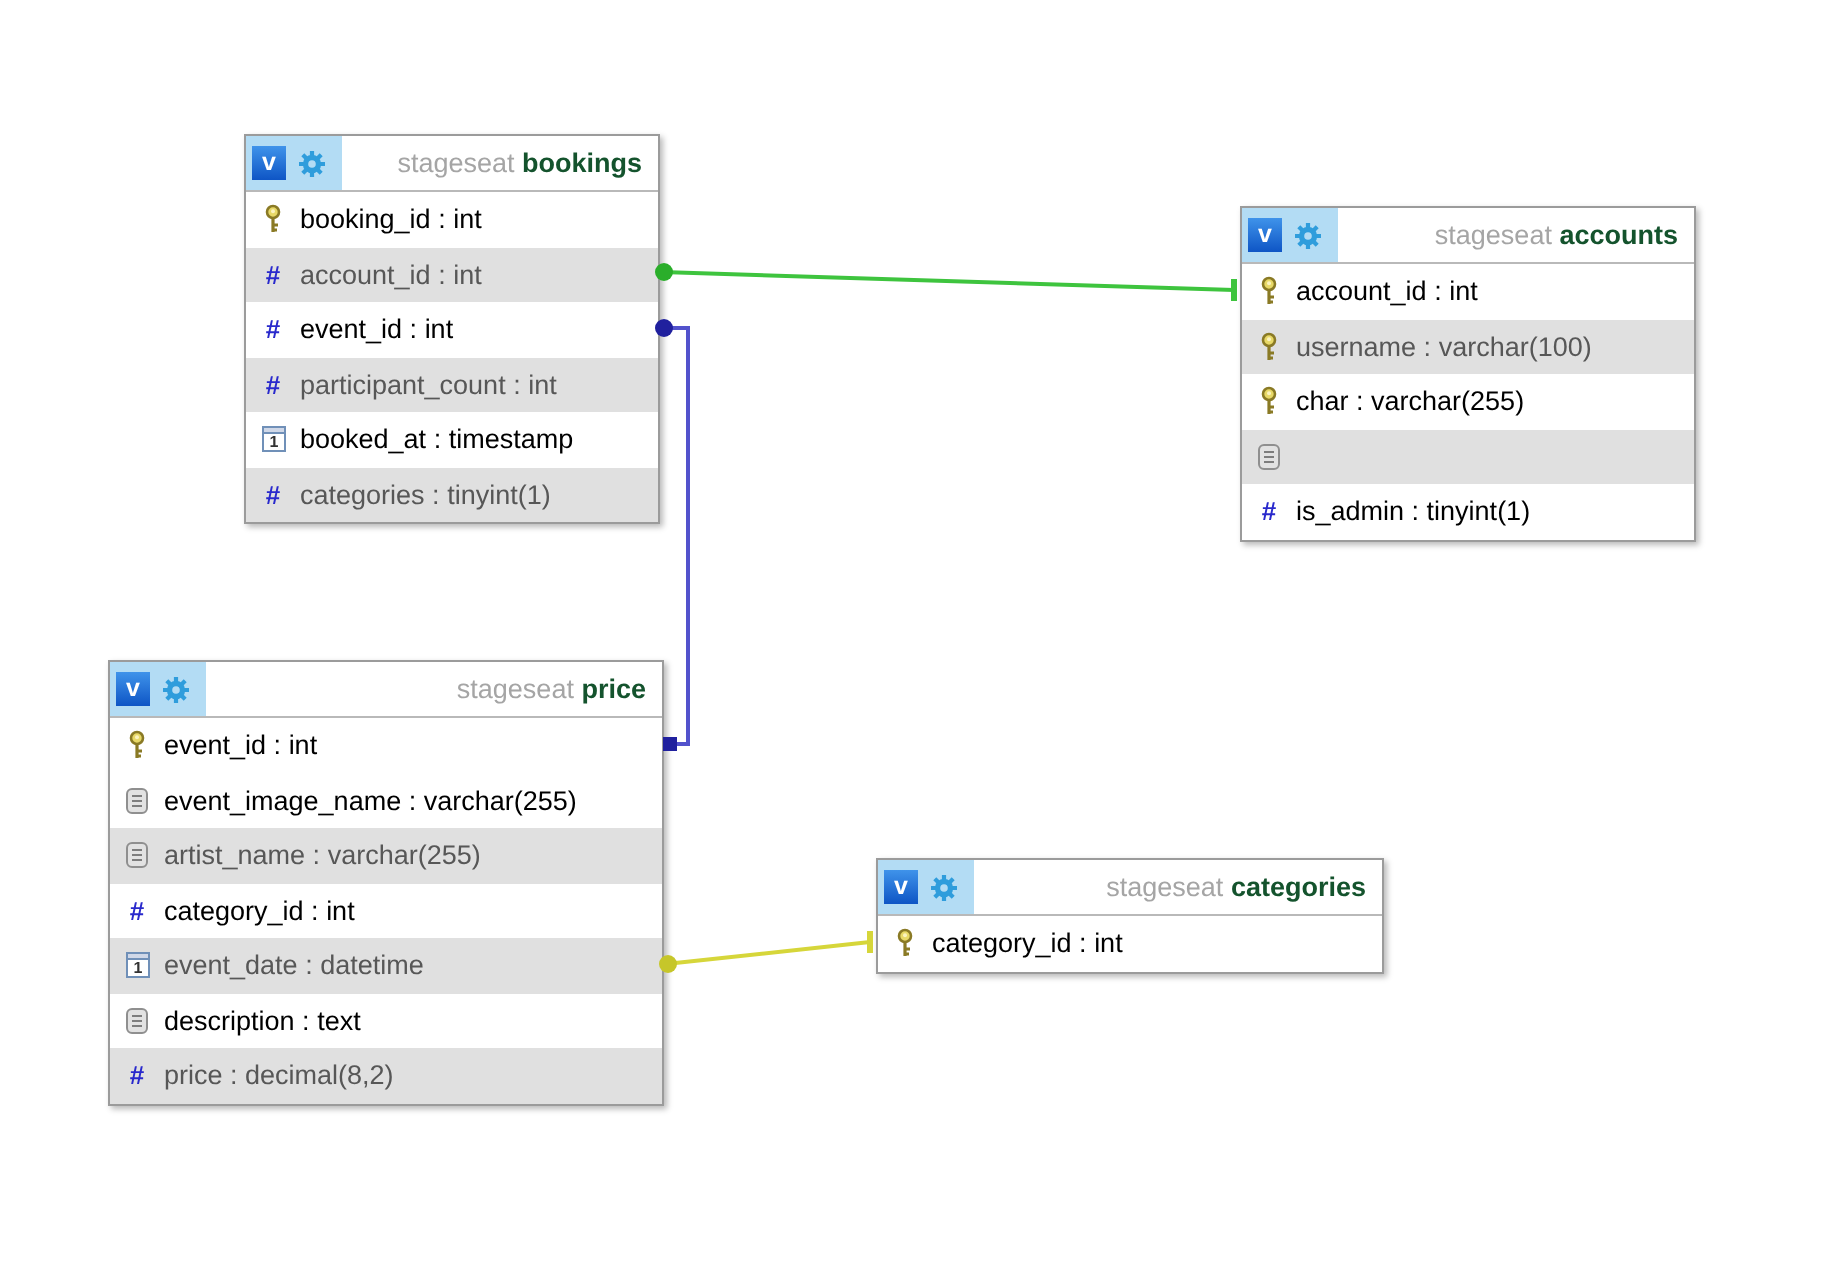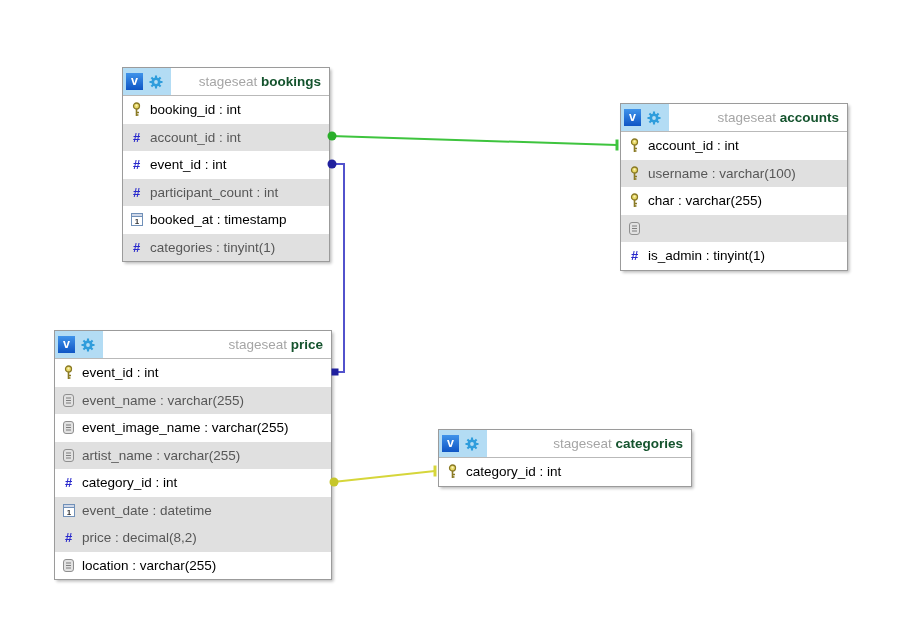--- a/index.html
+++ b/index.html
@@ -216,29 +216,20 @@
       <div class="column-row">
         <span class="col-icon">
           <svg width="11" height="15" viewBox="0 0 11 15">
             <circle cx="5.5" cy="4" r="3" fill="#e8d968" stroke="#8a7a25" stroke-width="1.3"></circle>
             <circle cx="5.5" cy="3.6" r="1" fill="#fbf3c0"></circle>
             <path d="M5.5 7 V14 M5.5 10.5 H8 M5.5 13 H7.5" stroke="#8a7a25" stroke-width="1.6" fill="none"></path>
           </svg>
         </span>
         <span class="col-label"><span>event_id</span><span> : </span><span>int</span></span>
       </div>
-      <div class="column-row alt">
-        <span class="col-icon">
-          <svg width="11" height="13" viewBox="0 0 11 13">
-            <rect x="0.5" y="0.5" width="10" height="12" rx="2.5" fill="#e2e2e2" stroke="#8f8f8f"></rect>
-            <path d="M3 4 H8 M3 6.5 H8 M3 9 H8" stroke="#7d7d7d" stroke-width="1.1"></path>
-          </svg>
-        </span>
-        <span class="col-label"><span>event_name</span><span> : </span><span>varchar(255)</span></span>
-      </div>
       <div class="column-row">
         <span class="col-icon">
           <svg width="11" height="13" viewBox="0 0 11 13">
             <rect x="0.5" y="0.5" width="10" height="12" rx="2.5" fill="#e2e2e2" stroke="#8f8f8f"></rect>
             <path d="M3 4 H8 M3 6.5 H8 M3 9 H8" stroke="#7d7d7d" stroke-width="1.1"></path>
           </svg>
         </span>
         <span class="col-label"><span>event_image_name</span><span> : </span><span>varchar(255)</span></span>
       </div>
       <div class="column-row alt">
@@ -259,34 +250,34 @@
       <div class="column-row alt">
         <span class="col-icon">
           <svg width="12" height="13" viewBox="0 0 12 13">
             <rect x="0.5" y="0.5" width="11" height="12" fill="#fff" stroke="#7090b8"></rect>
             <rect x="0.5" y="0.5" width="11" height="3" fill="#d0d8e8" stroke="#7090b8"></rect>
             <text x="6" y="10.6" font-size="8" font-weight="bold" fill="#333" text-anchor="middle">1</text>
           </svg>
         </span>
         <span class="col-label"><span>event_date</span><span> : </span><span>datetime</span></span>
       </div>
-      <div class="column-row alt">
-        <span class="col-icon">
-          <span class="hash-glyph">#</span>
-        </span>
-        <span class="col-label"><span>price</span><span> : </span><span>decimal(8,2)</span></span>
-      </div>
       <div class="column-row">
         <span class="col-icon">
           <svg width="11" height="13" viewBox="0 0 11 13">
             <rect x="0.5" y="0.5" width="10" height="12" rx="2.5" fill="#e2e2e2" stroke="#8f8f8f"></rect>
             <path d="M3 4 H8 M3 6.5 H8 M3 9 H8" stroke="#7d7d7d" stroke-width="1.1"></path>
           </svg>
         </span>
-        <span class="col-label"><span>location</span><span> : </span><span>varchar(255)</span></span>
+        <span class="col-label"><span>description</span><span> : </span><span>text</span></span>
+      </div>
+      <div class="column-row alt">
+        <span class="col-icon">
+          <span class="hash-glyph">#</span>
+        </span>
+        <span class="col-label"><span>price</span><span> : </span><span>decimal(8,2)</span></span>
       </div>
     </div>
     <div class="table-node" style="left: 438px; top: 429px; width: 254px;">
       <div class="table-header">
         <div class="icon-patch">
           <span class="v-badge">v</span>
           <span class="gear-icon">
             <svg width="16" height="16" viewBox="0 0 16 16">
               <g stroke="#2f9ddc" stroke-width="2.1">
                 <path d="M8 1.5V14.5 M1.5 8H14.5 M3.4 3.4L12.6 12.6 M12.6 3.4L3.4 12.6"></path>

